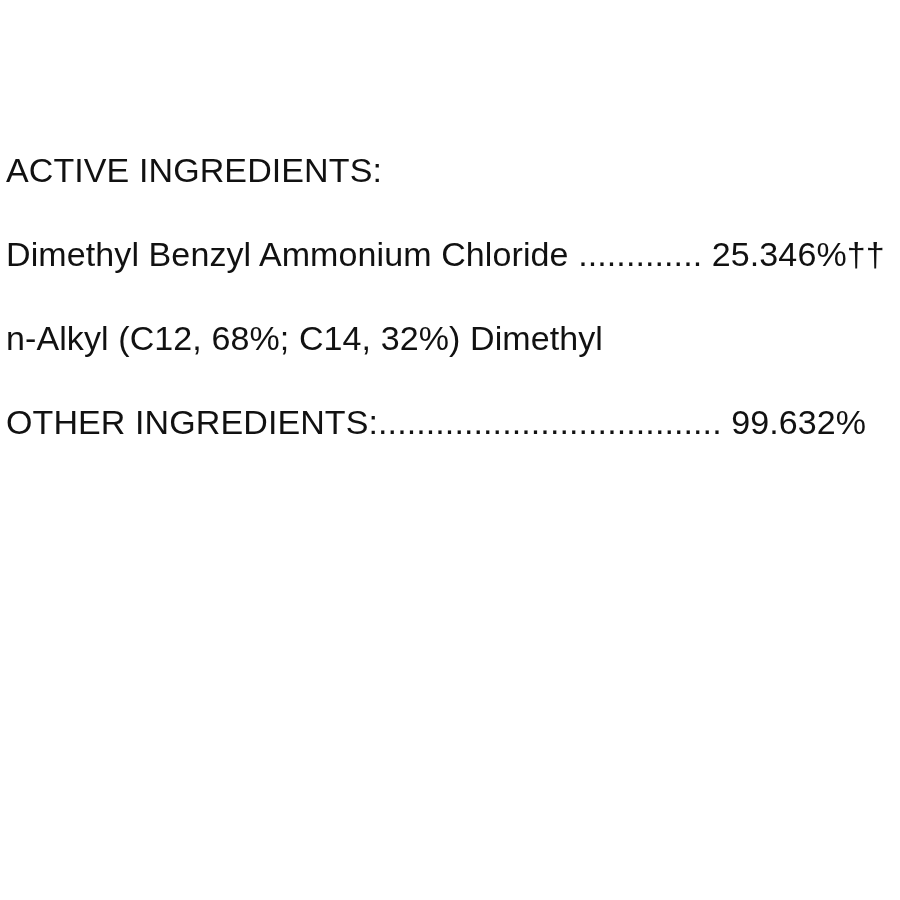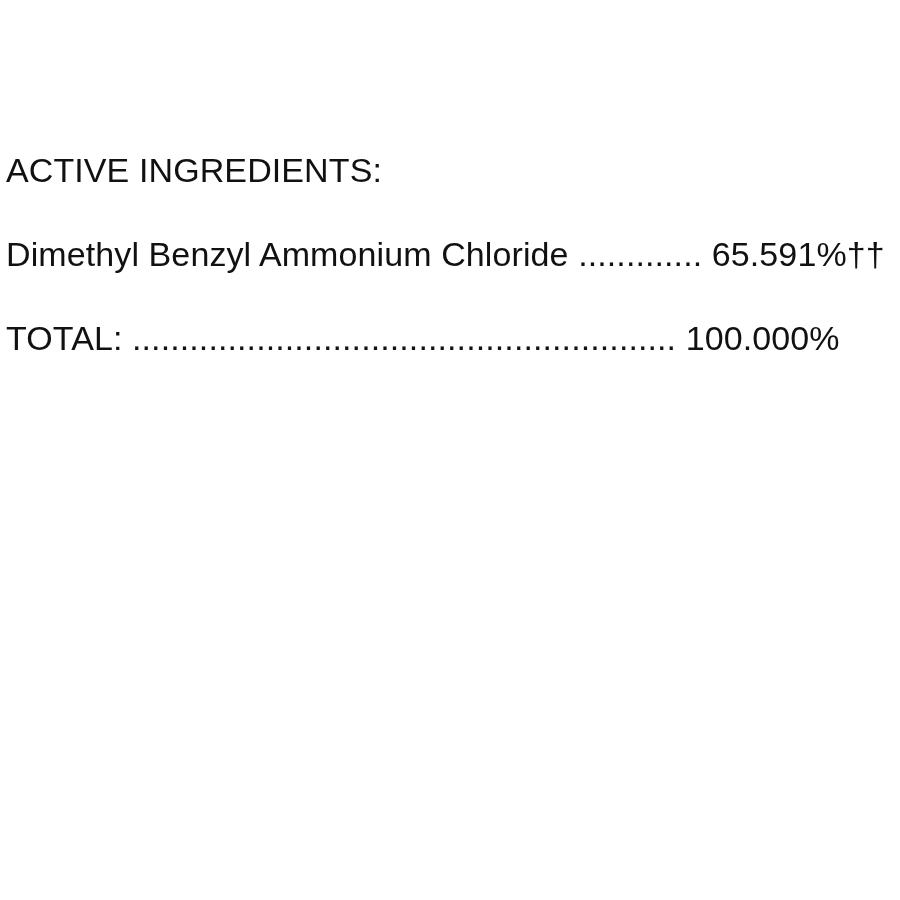--- a/index.html
+++ b/index.html
@@ -27,15 +27,16 @@
     letter-spacing: 0.1px;
     white-space: pre;
     color: #111111;
   }
 </style>
 </head>
 <body>
 
 <div class="label-panel">
   <div class="line">ACTIVE INGREDIENTS:</div>
-  <div class="line">Dimethyl Benzyl Ammonium Chloride ............. 65.591%††</div>
-  <div class="line">TOTAL: ......................................................... 100.000%</div>
+  <div class="line">Dimethyl Benzyl Ammonium Chloride ............. 25.346%††</div>
+  <div class="line">n-Alkyl (C12, 68%; C14, 32%) Dimethyl</div>
+  <div class="line">OTHER INGREDIENTS:.................................... 99.632%</div>
 </div>
 
 </body></html>

